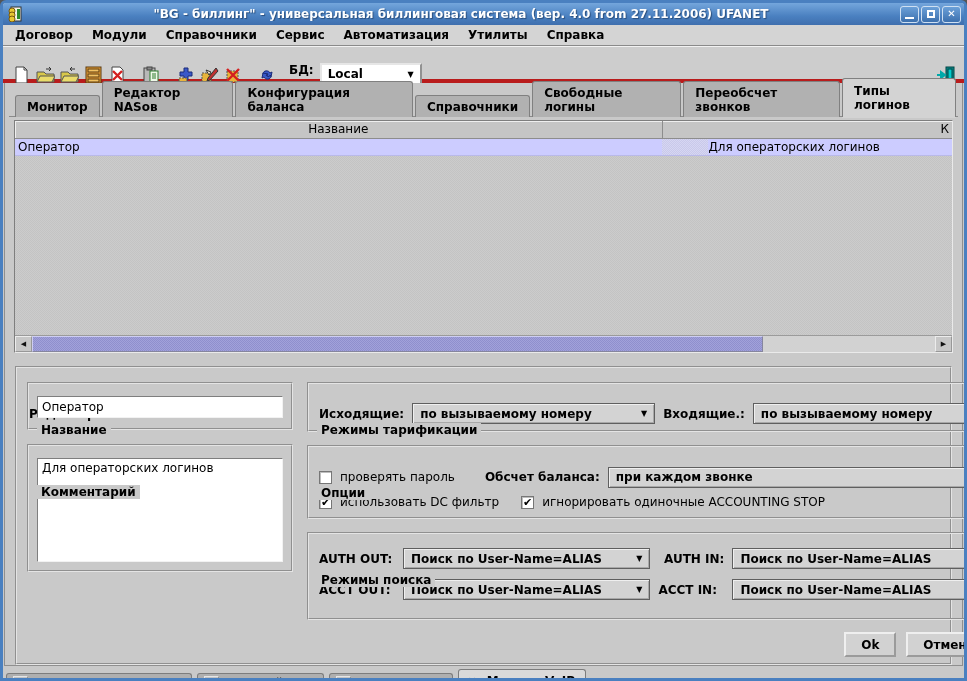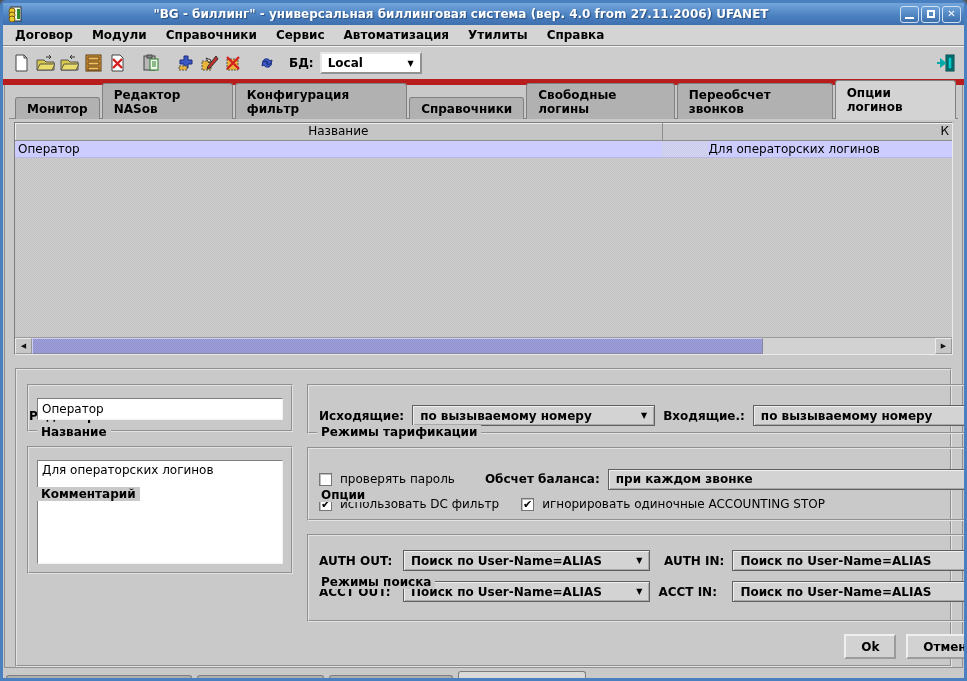--- a/index.html
+++ b/index.html
@@ -18,22 +18,22 @@
     font-size:10px; font-weight:bold; line-height:1;}
   .winbtn .bar{ width:9px; height:2px; background:#fff; margin-top:7px;}
   .winbtn .box{ width:8px; height:8px; border:2px solid #fff;}
 
   
   .menubar{ height:21px; background:#d4d4d4; display:flex; align-items:center; gap:19px;
     padding:0 12px; font-size:12px; font-weight:bold; border-bottom:1px solid #8a8a8a; flex:0 0 auto;}
   .menubar span{ cursor:default; }
 
   
-  .toolbar{ height:32px; background:#cdcdcd; display:flex; align-items:center; padding:16px 6px;
-    border-top:1px solid #f2f2f2; border-bottom:6px solid #b91c1c; flex:0 0 auto;}
+  .toolbar{ height:32px; background:#cdcdcd; display:flex; align-items:flex-start; padding:16px 6px;
+    border-top:1px solid #f2f2f2; border-bottom:4px solid #b91c1c; flex:0 0 auto;}
   .tbtn{ width:24px; height:24px; display:grid; place-items:center; }
   .tsep{ width:10px; }
   .db-label{ font-size:12px; font-weight:bold; margin:0 6px 0 10px;}
   .db-combo{ width:102px; height:22px; background:#fff; border:2px outset #e6e6e6;
     display:flex; align-items:center; justify-content:space-between; padding:0 6px;
     font-size:12px; font-weight:bold;}
   .db-combo .arr{ font-size:8px; }
   .spacer{ flex:1; }
 
   
@@ -242,25 +242,25 @@
           <path d="M1 9 h7 M5 6 l4 3 -4 3 z" stroke="#0aa" fill="#0cc" stroke-width="2"></path>
         </svg>
     </span>
   </div>
 
   <div class="content">
 
     <div class="tabstrip">
       <span class="tab">Монитор</span>
       <span class="tab">Редактор NASов</span>
-      <span class="tab">Конфигурация фильтр</span>
+      <span class="tab">Конфигурация баланса</span>
       <span class="tab">Справочники</span>
       <span class="tab">Свободные логины</span>
       <span class="tab">Переобсчет звонков</span>
-      <span class="tab active">Опции логинов</span>
+      <span class="tab active">Типы логинов</span>
     </div>
 
     <div class="table-viewport">
       <div class="thead">
         <span class="c1">Название</span>
         <span class="c2">К</span>
         <span class="vdiv"></span>
       </div>
       <div class="trow">
         <span class="c1">Оператор</span>

